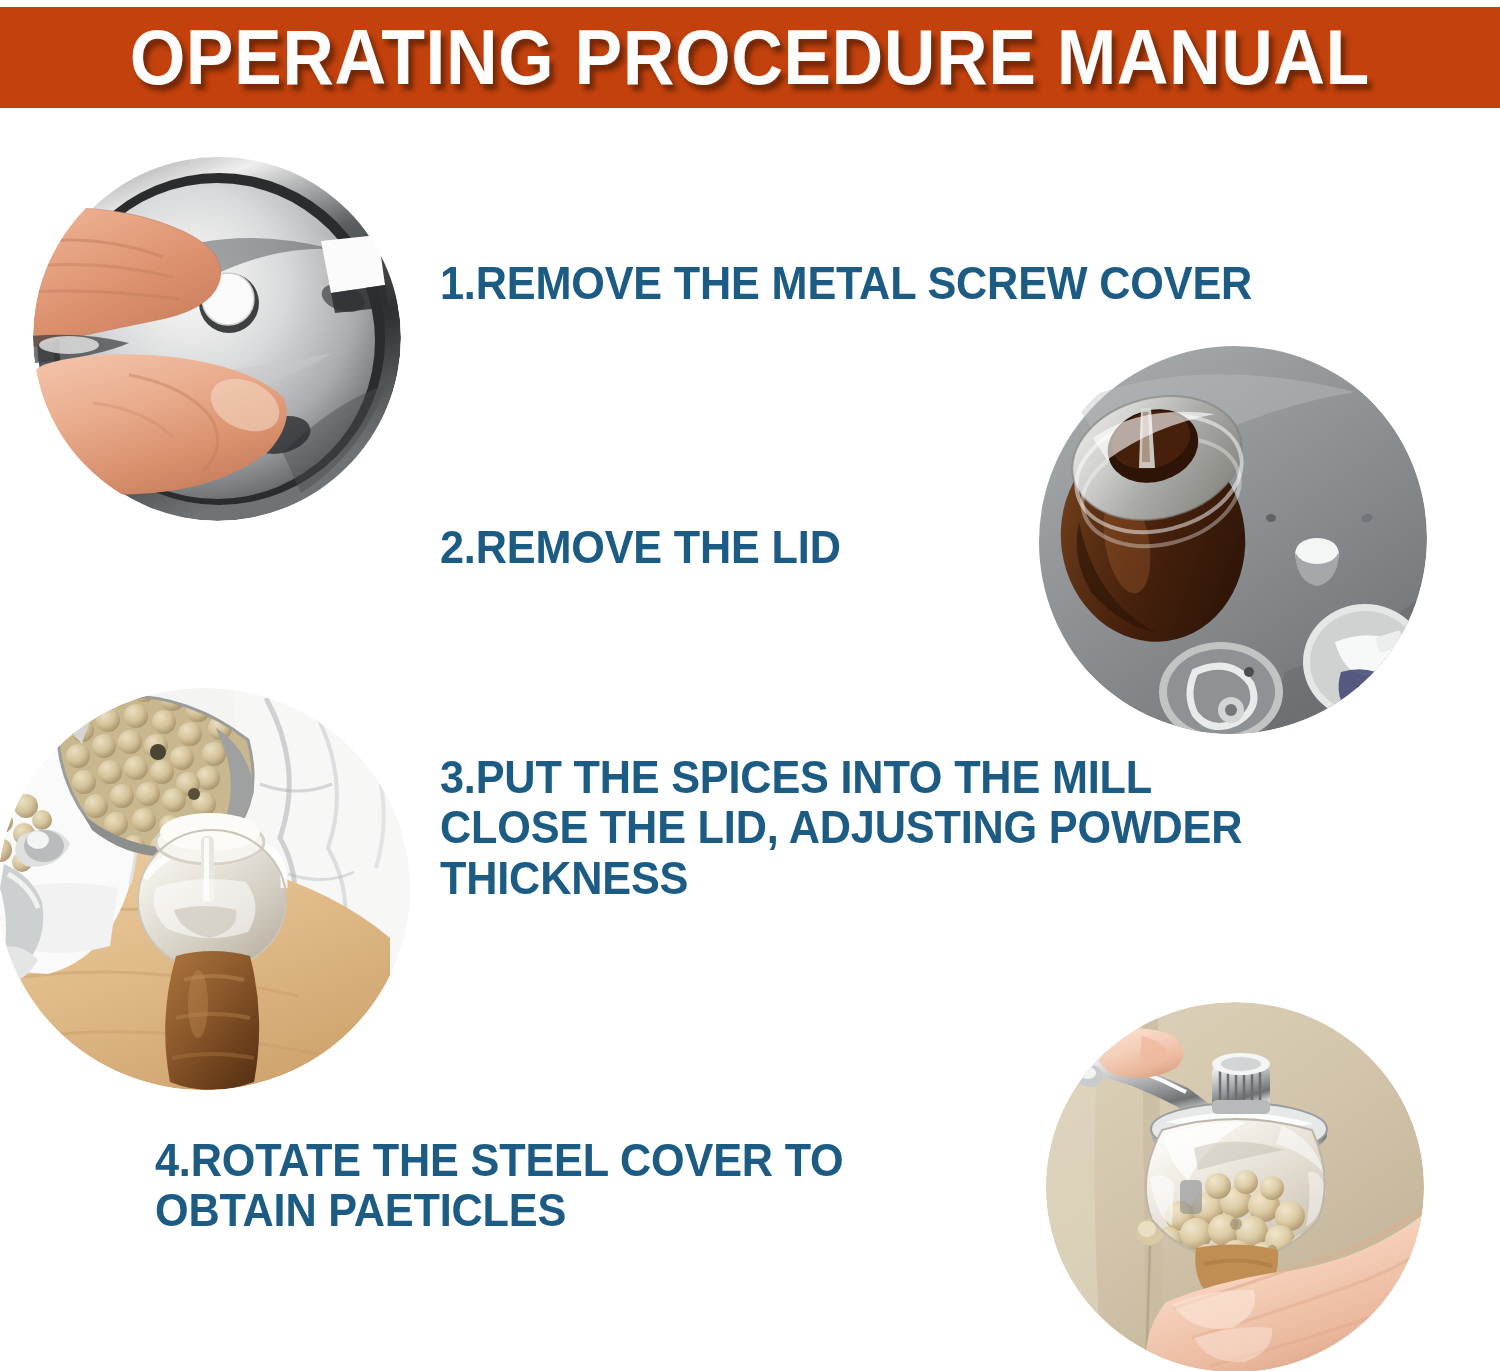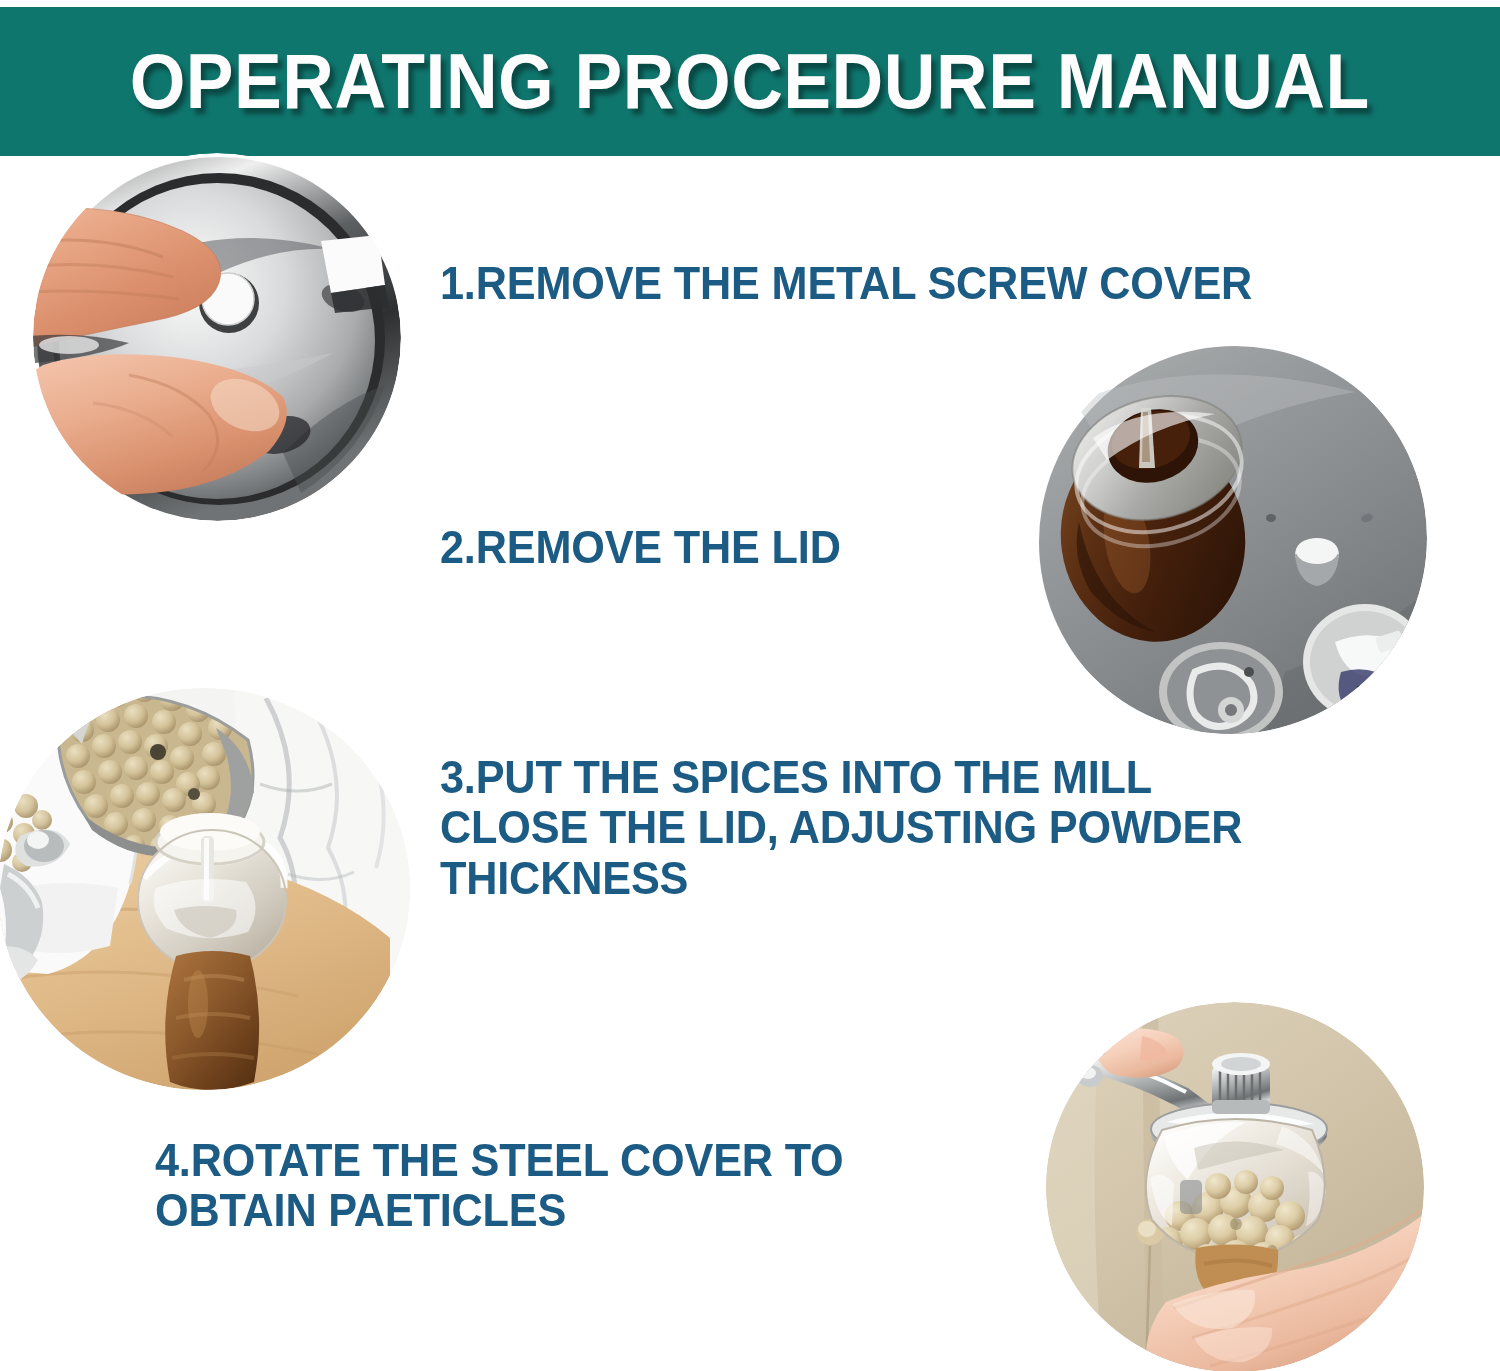--- a/index.html
+++ b/index.html
@@ -18,22 +18,22 @@
     height: 1371px;
     background: #ffffff;
   }
 
   
   .banner {
     position: absolute;
     left: 0;
     top: 7px;
     width: 1500px;
-    height: 149px;
-    background: #0f766e;
+    height: 101px;
+    background: #c2410c;
     display: flex;
     align-items: center;
     justify-content: center;
     overflow: hidden;
   }
   .banner-title {
     font-family: "Liberation Sans Narrow", "Liberation Sans", sans-serif;
     font-weight: bold;
     font-size: 77px;
     line-height: 1;

